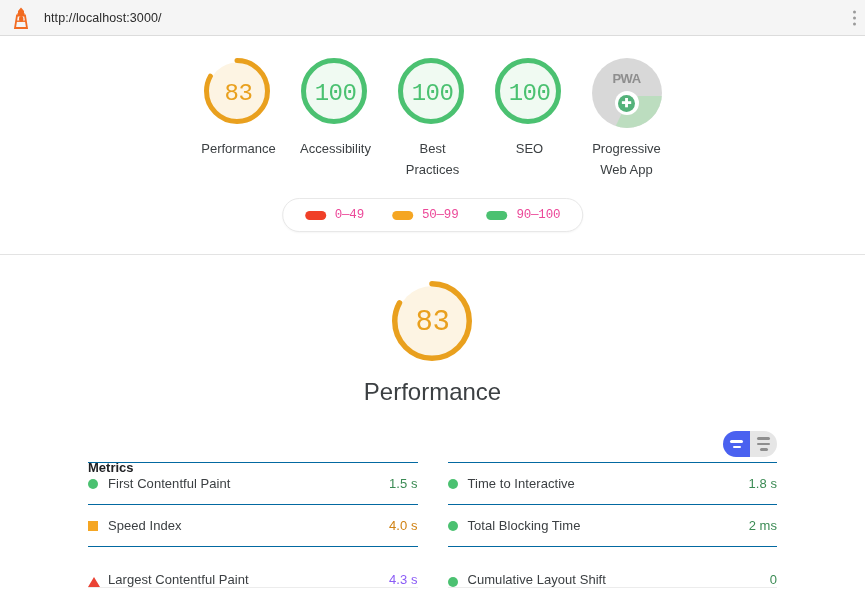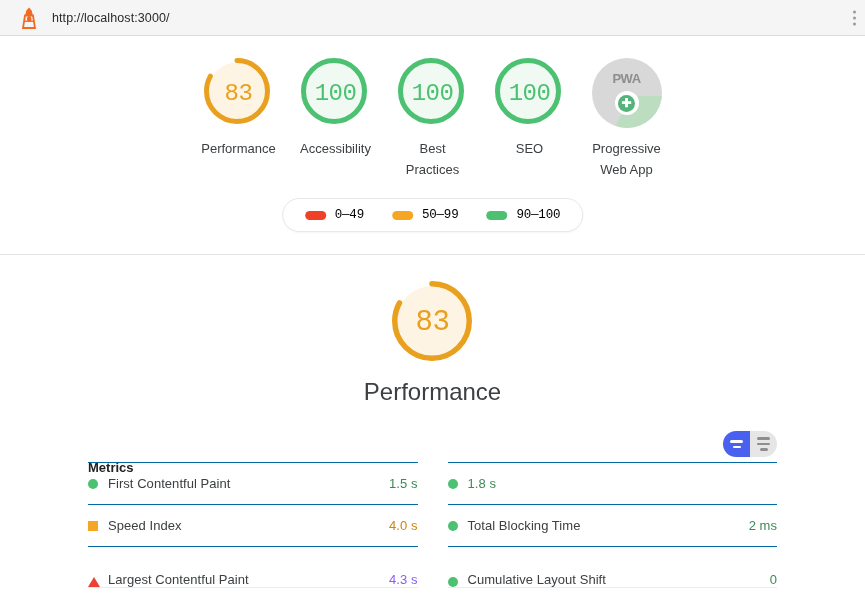--- a/index.html
+++ b/index.html
@@ -13,21 +13,21 @@
   }
 
   
   .urlbar {
     position: relative;
     height: 36px;
     background: #f5f5f5;
     border-bottom: 1px solid #dcdcdc;
     display: flex;
     align-items: center;
-    padding: 0 18px;
+    padding: 0 10px;
   }
   .lh-logo {
     width: 22px; height: 24px;
     flex: 0 0 22px;
     margin-right: 12px;
     position: relative;
   }
   .urltext {
     font-size: 12.5px;
     color: #2a2a2a;
@@ -162,21 +162,21 @@
     gap: 9px;
   }
   .legend-pill {
     width: 21px; height: 9px;
     border-radius: 5px;
     display: block;
   }
   .legend-text {
     font-family: "Liberation Mono", monospace;
     font-size: 12.5px;
-    color: #000000;
+    color: #ec4899;
     letter-spacing: -0.2px;
   }
 
   
   .perf-section {
     padding-top: 26px;
     display: flex;
     flex-direction: column;
     align-items: center;
   }
@@ -447,20 +447,21 @@
           </span>
       <span class="m-label">Largest Contentful Paint</span>
       <span class="m-value v-red">4.3 s</span>
         </div>
       </div>
     <div class="metrics-col" id="col-right">
         <div class="metric-row">
       <span class="m-icon">
             <span class="dot-green"></span>
           </span>
+      <span class="m-label">Time to Interactive</span>
       <span class="m-value v-green">1.8 s</span>
         </div>
         <div class="metric-row">
       <span class="m-icon">
             <span class="dot-green"></span>
           </span>
       <span class="m-label">Total Blocking Time</span>
       <span class="m-value v-green">2 ms</span>
         </div>
         <div class="metric-row">

